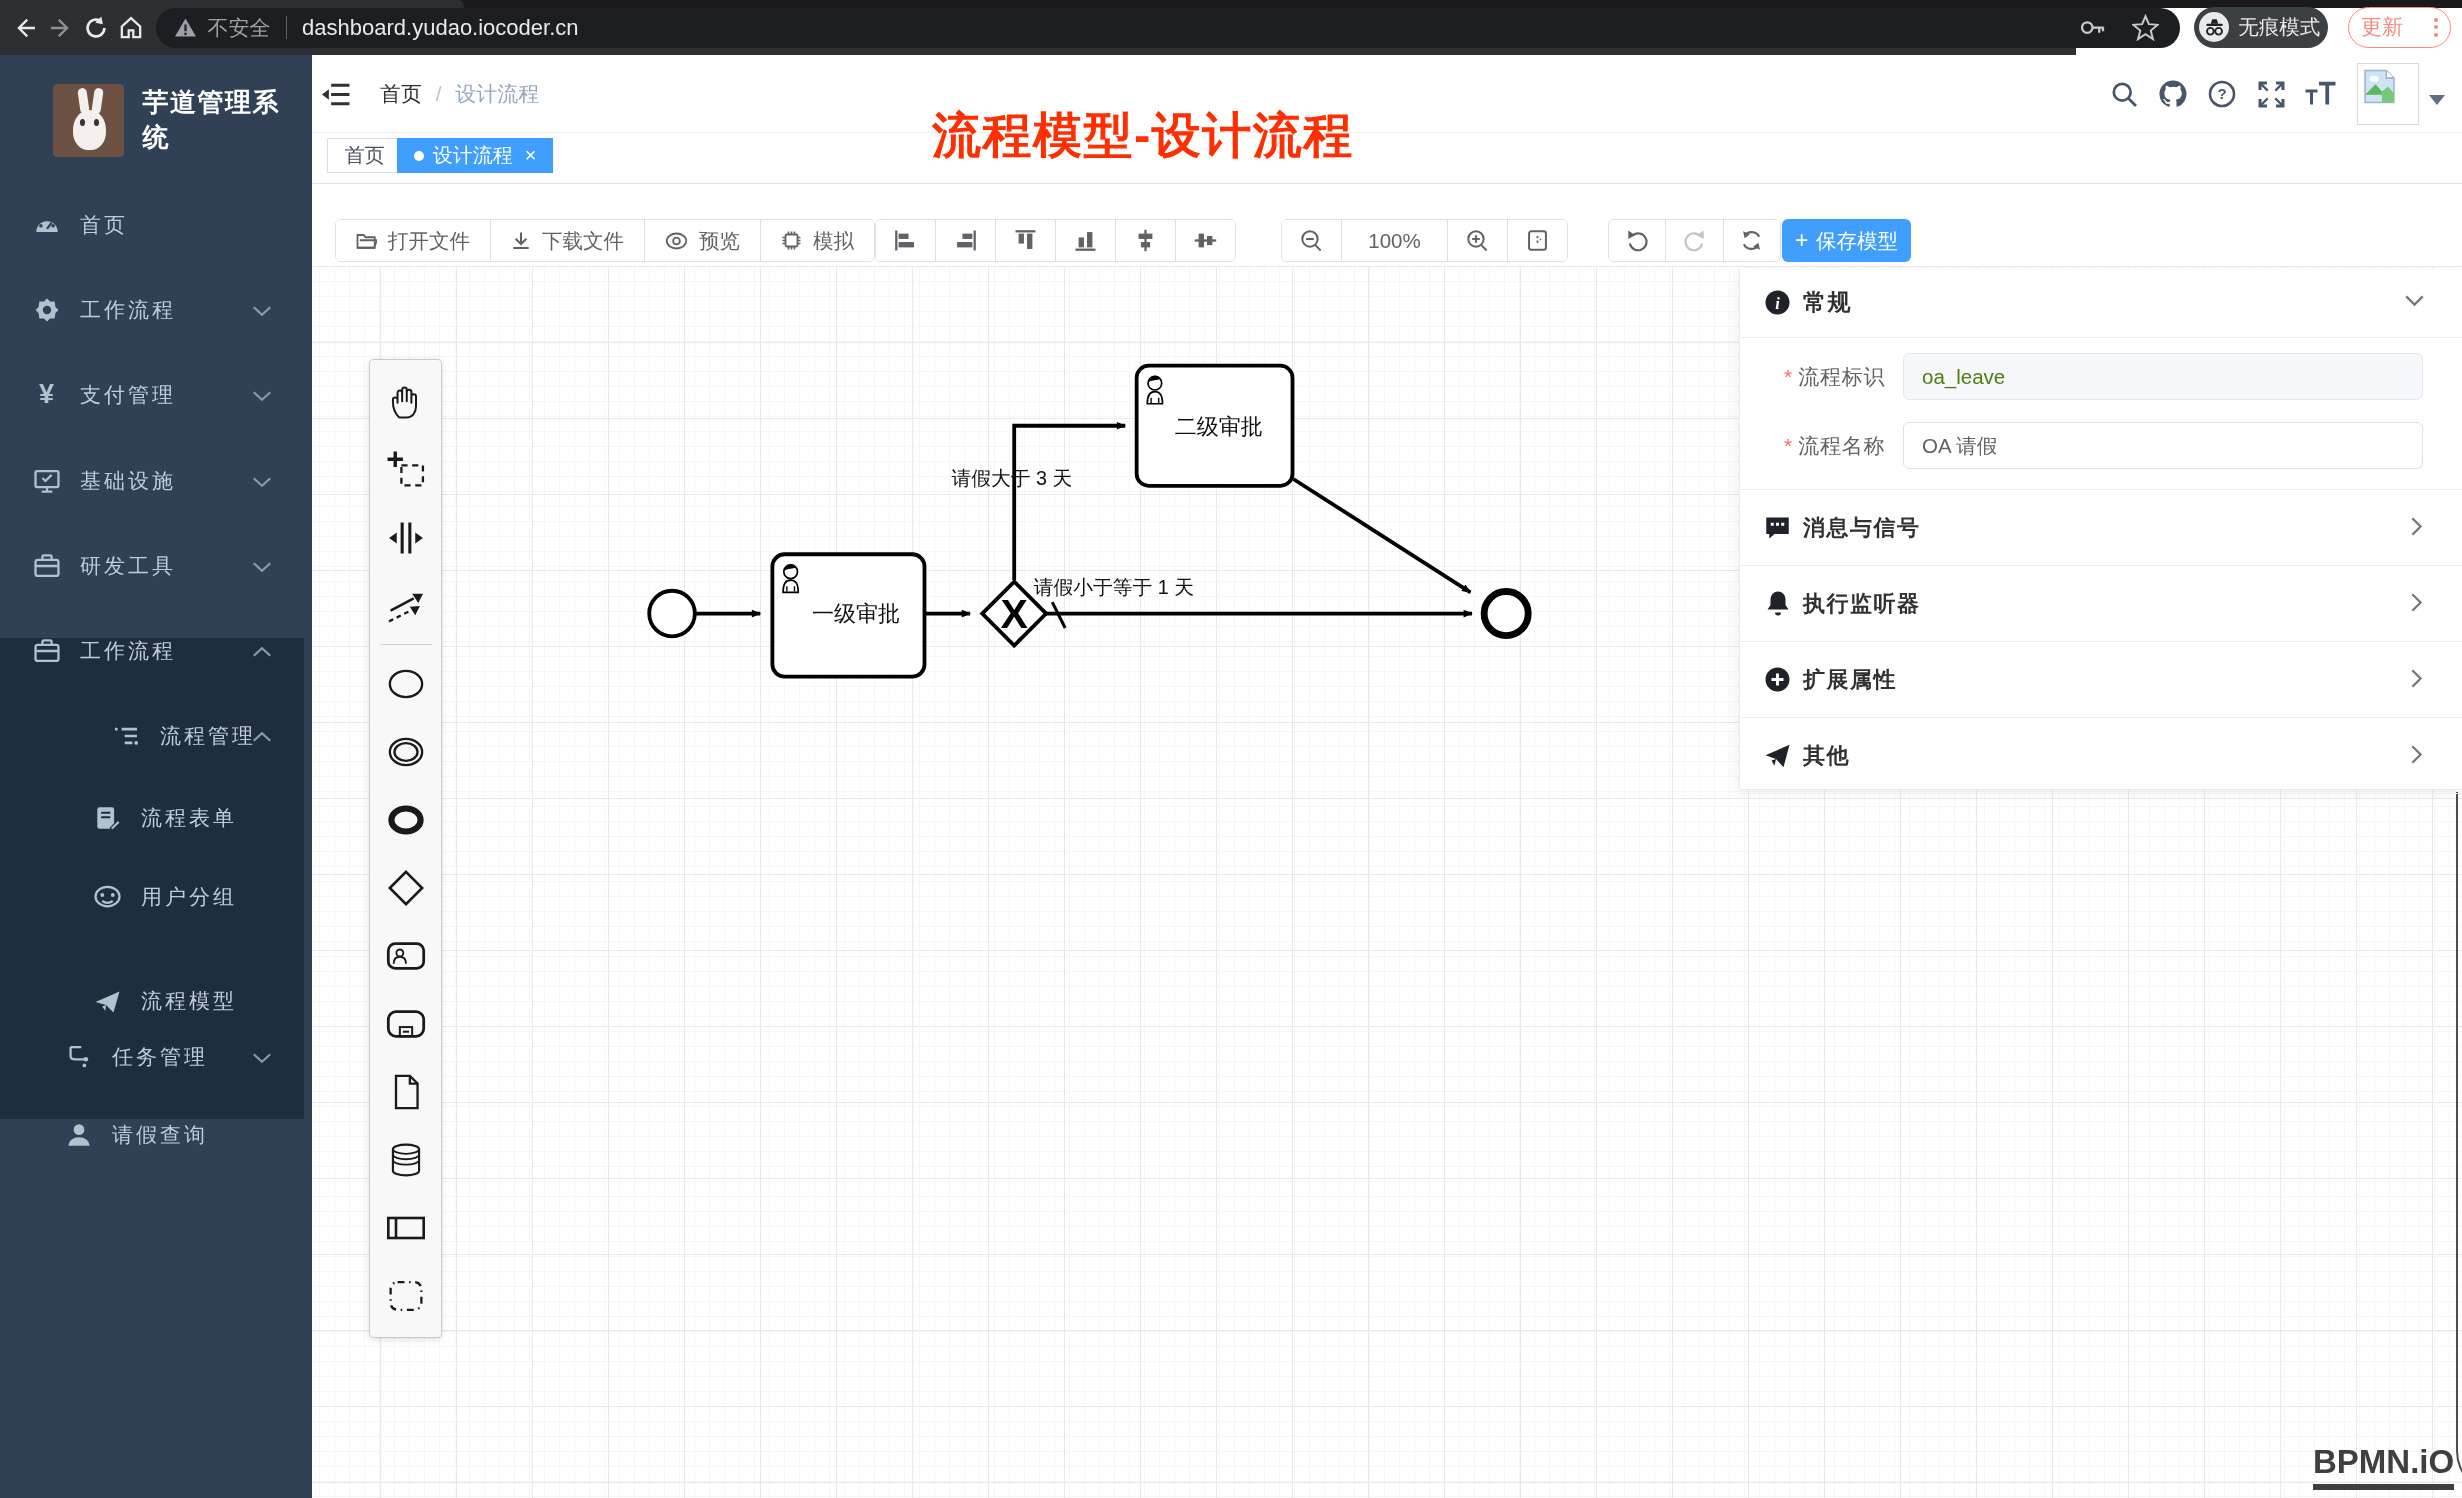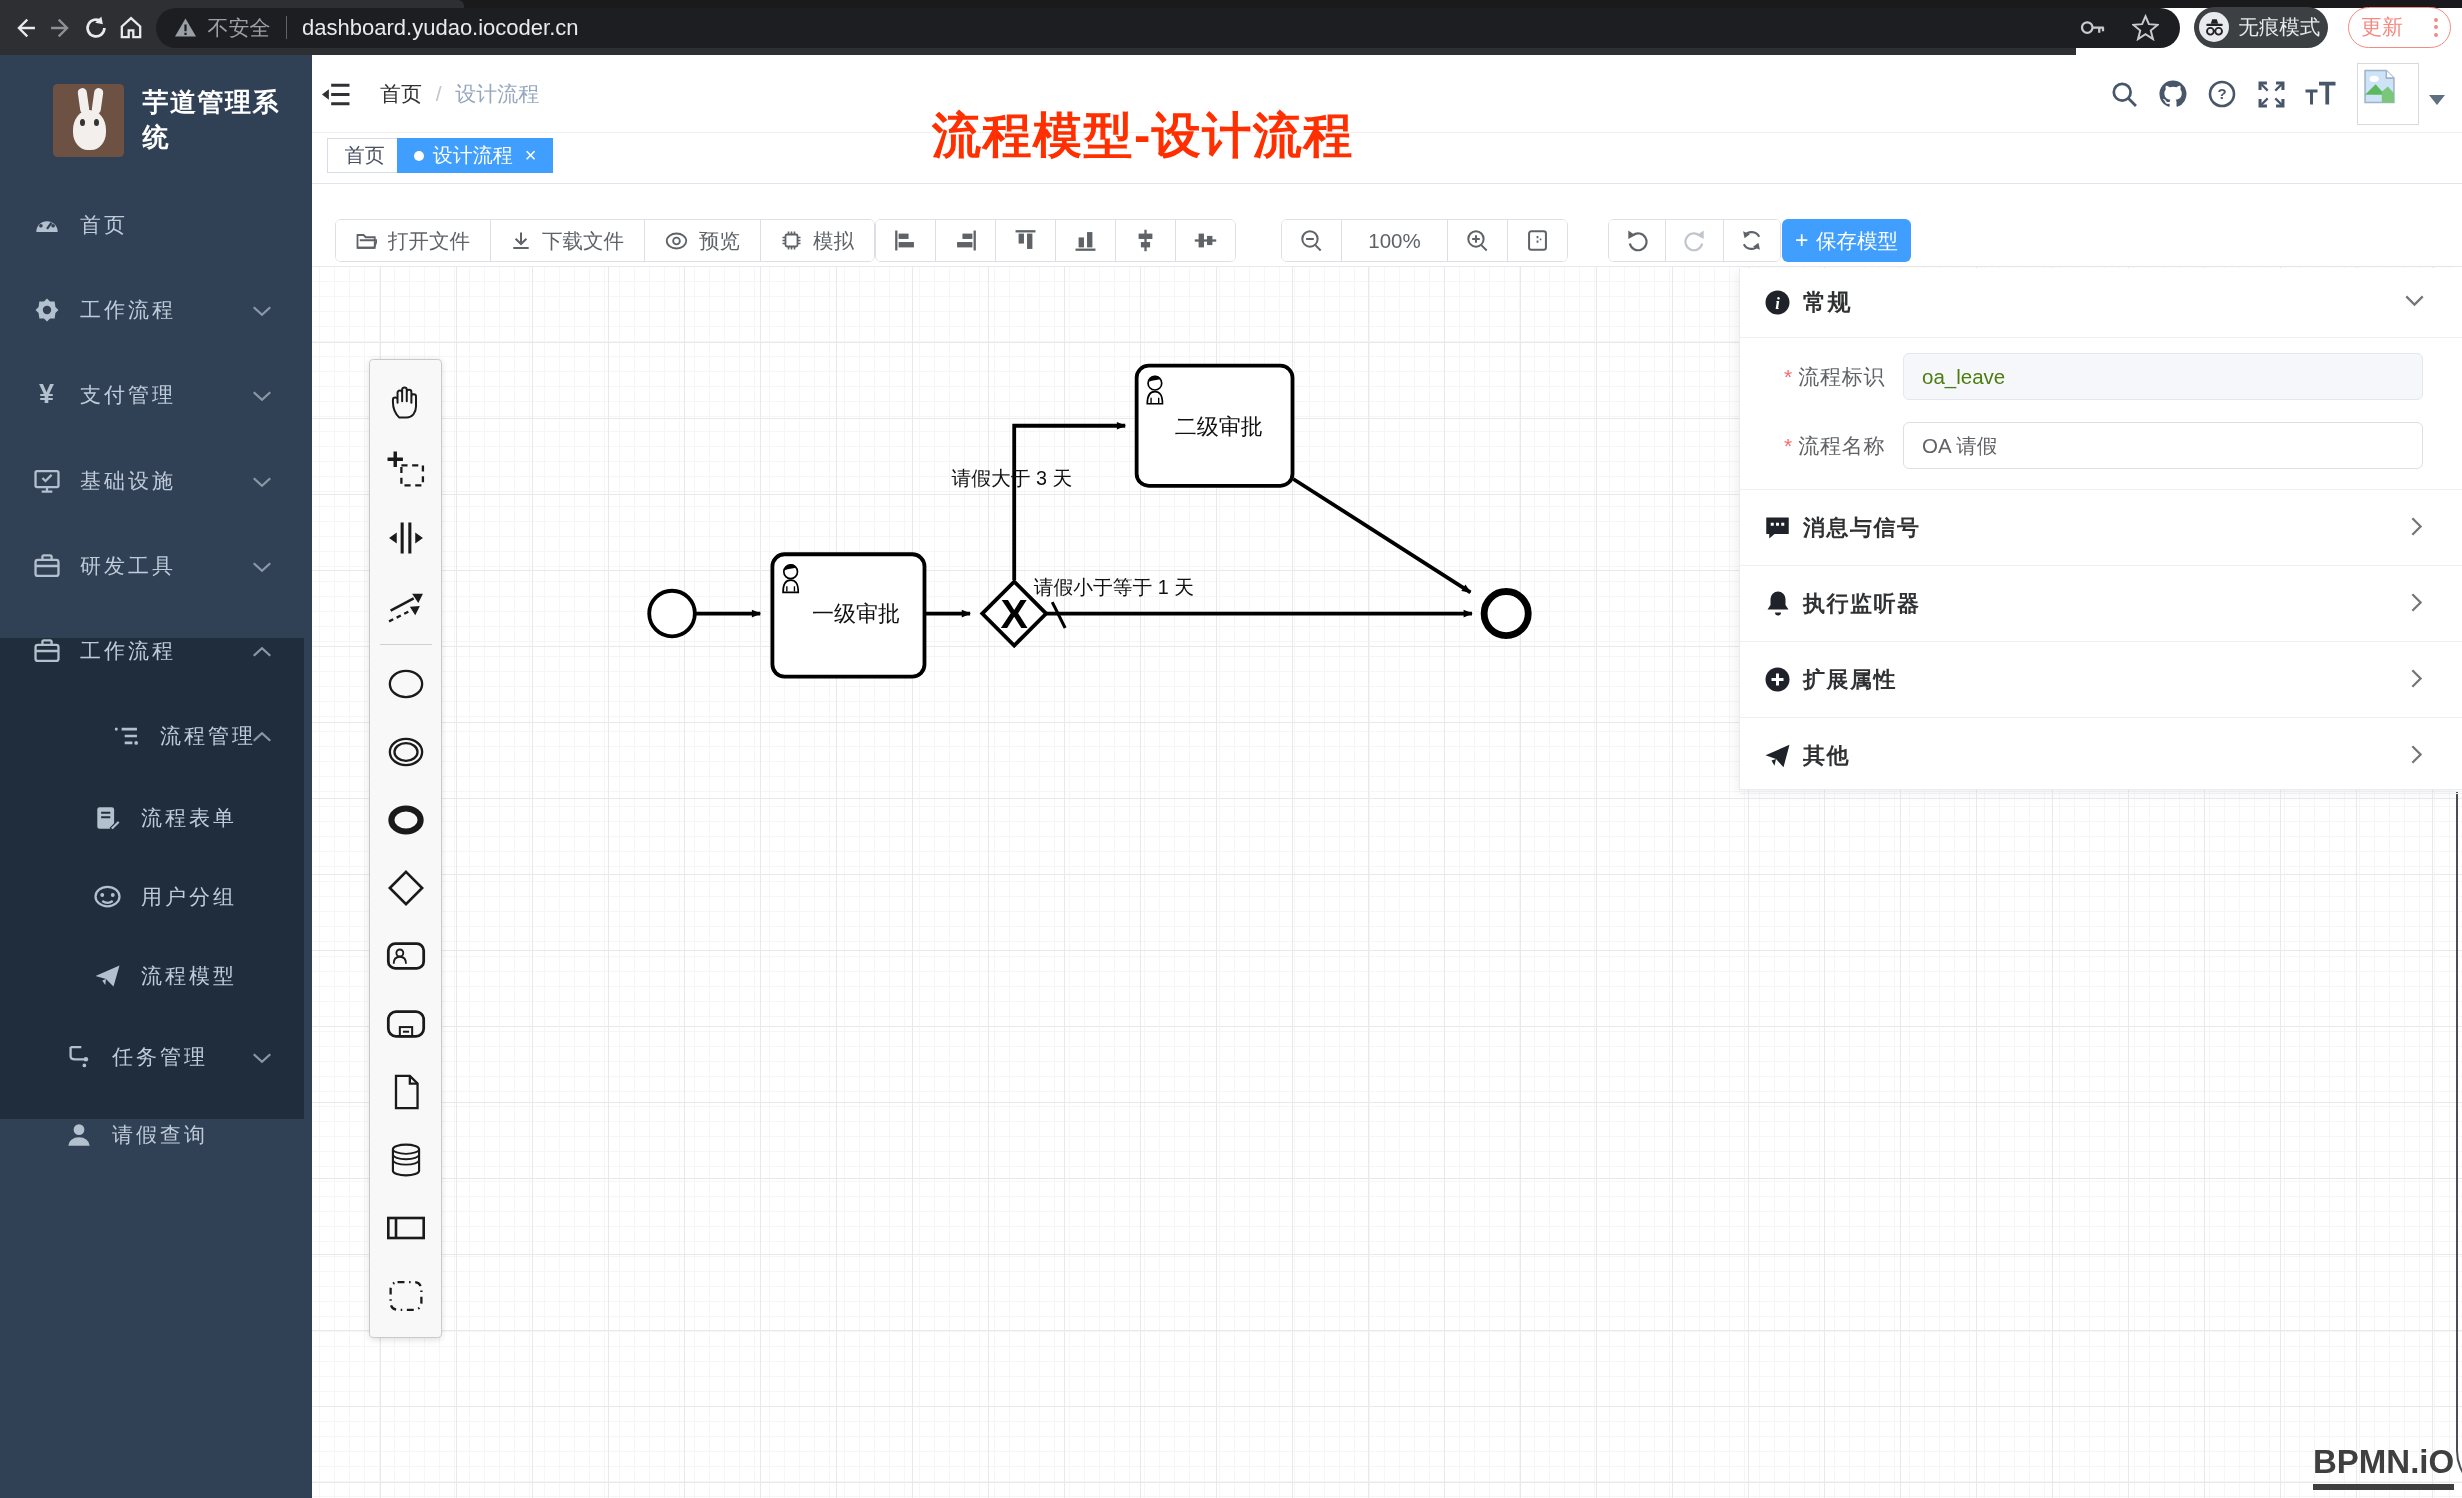--- a/index.html
+++ b/index.html
@@ -289,21 +289,21 @@
       <span class="mi">
           <svg width="27" height="23" viewBox="0 0 36 30">
             <path d="M2 15 a16 13 0 0 1 32 0 a16 13 0 0 1 -32 0" stroke="#b3c0cd" stroke-width="3" fill="none"></path>
             <circle cx="11" cy="13" r="2.6" fill="#b3c0cd"></circle>
             <circle cx="25" cy="13" r="2.6" fill="#b3c0cd"></circle>
             <path d="M11 21 Q18 26 25 21" stroke="#b3c0cd" stroke-width="3" fill="none"></path>
           </svg>
         </span>
       <span class="lbl">用户分组</span>
     </div>
-    <div class="srow ind3" style="top:881px;height:79px;">
+    <div class="srow ind3" style="top:881px;height:79px;align-items:flex-end;">
       <span class="mi">
           <svg width="27" height="24" viewBox="0 0 36 32">
             <path d="M2 16 L34 2 L26 30 L16 20 Z M16 20 L15 28 L11 22" fill="#b3c0cd"></path>
           </svg>
         </span>
       <span class="lbl">流程模型</span>
     </div>
     <div class="srow ind2" style="top:959px;">
       <span class="mi">
           <svg width="26" height="26" viewBox="0 0 34 34">

